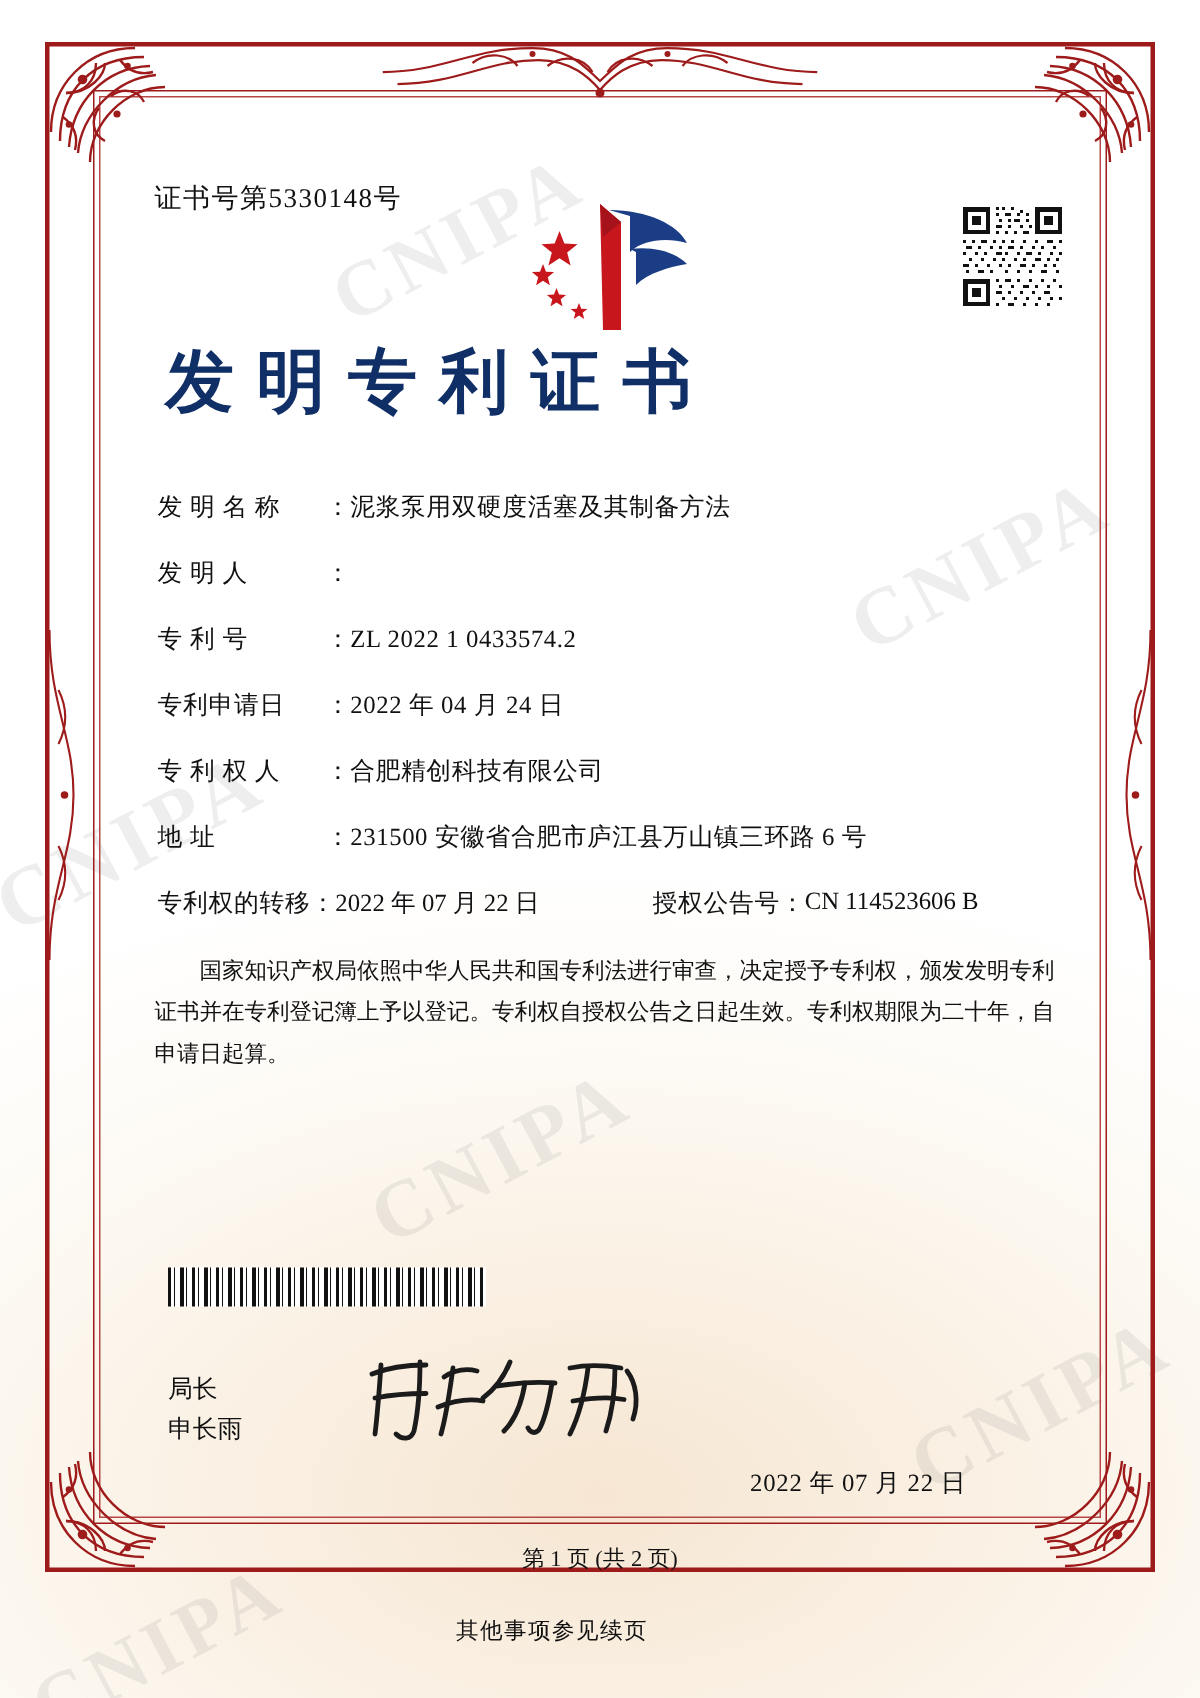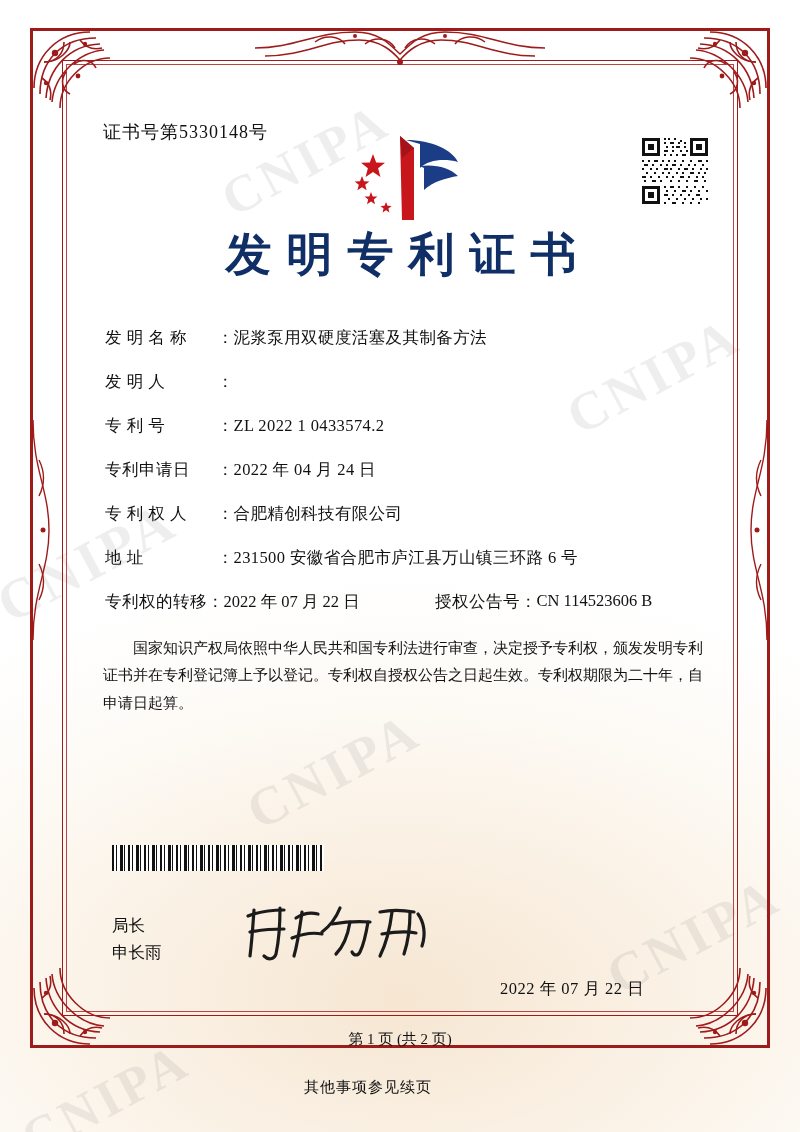--- a/index.html
+++ b/index.html
@@ -114,21 +114,21 @@
     position: absolute;
     left: 638px; top: 134px;
     width: 70px; height: 70px;
     background: #fff;
     padding: 2px;
   }
   .qr svg { display:block; width: 70px; height: 70px; }
 
   .title {
     margin: 80px 0 0 0;
-    text-align: center;
+    text-align: left;
     font-size: 46px;
     font-weight: 700;
     letter-spacing: 15px;
     color: #0f2f66;
     font-family: "Liberation Serif", "DejaVu Serif", serif;
     text-indent: 15px;
   }
 
   .fields {
     margin-top: 40px;

